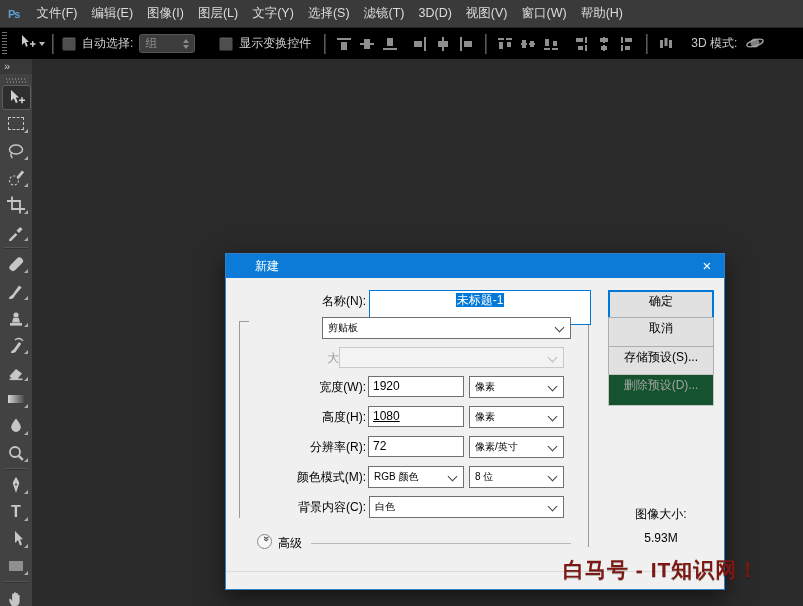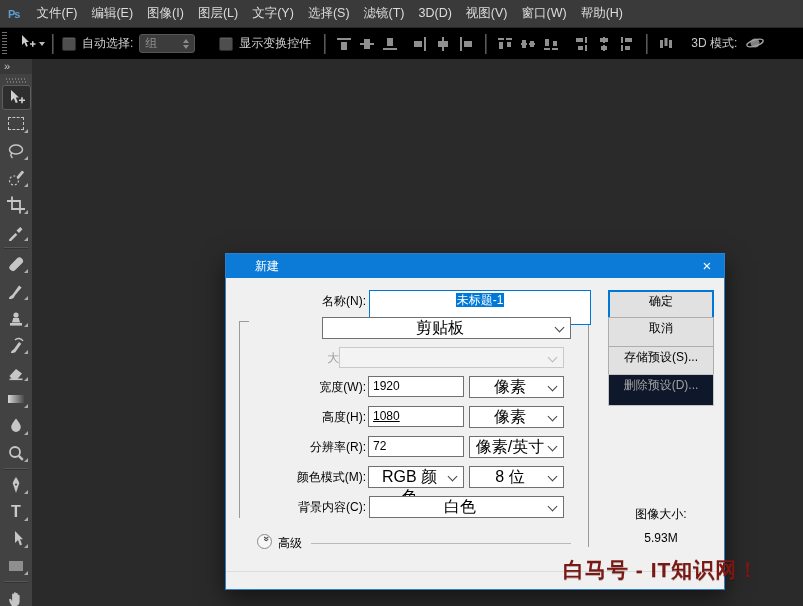--- a/index.html
+++ b/index.html
@@ -58,29 +58,29 @@
   #dlg-title{position:absolute;left:0;top:0;right:0;height:24px;background:#0c7bd8;display:flex;align-items:center;padding-left:20px;}
   #dlg-title-text{color:#fff;font-size:12px;padding-left:9px;}
   #dlg-close{margin-left:auto;width:34px;height:24px;color:#fff;font-size:15px;line-height:23px;text-align:center;cursor:default;}
   .lbl{position:absolute;left:0;width:140px;text-align:right;height:16px;line-height:16px;}
   .lbl.dis{color:#9e9e9e;}
   .inp{position:absolute;background:#fff;border:1px solid #707070;box-sizing:border-box;
     padding:0 4px;line-height:19px;font-size:12px;color:#000;}
   .inp.focus{border-color:#0078d7;}
   .hl{background:#0078d7;color:#fff;padding:0 1px;}
   .sel{position:absolute;background:#fff;border:1px solid #707070;box-sizing:border-box;
-    padding:0 18px 0 5px;line-height:20px;font-size:16px;color:#000;text-align:center;}
+    padding:0 18px 0 5px;line-height:20px;font-size:10px;color:#000;}
   .sel .chev{position:absolute;right:7px;top:6px;width:6px;height:6px;
     border-right:1.4px solid #444;border-bottom:1.4px solid #444;transform:rotate(45deg);}
   .sel.dis{background:#f3f3f3;border-color:#c9c9c9;color:#a8a8a8;}
   .sel.dis .chev{border-color:#b8b8b8;}
   .btn{position:absolute;left:382px;width:106px;height:32px;background:#e1e1e1;border:1px solid #adadad;
     box-sizing:border-box;text-align:center;line-height:20px;font-size:12px;cursor:default;}
   .btn.focused{border:2px solid #0078d7;line-height:18px;}
-  .btn.disabled{background:#0f172a;border-color:#c4c4c4;color:#a2a2a2;}
+  .btn.disabled{background:#14532d;border-color:#c4c4c4;color:#a2a2a2;}
   .bracket-l{position:absolute;left:13px;top:67px;width:9px;height:196px;
     border-left:1px solid #9a9a9a;border-top:1px solid #9a9a9a;}
   .bracket-r{position:absolute;left:353px;top:67px;width:9px;height:225px;
     border-right:1px solid #9a9a9a;border-top:1px solid #9a9a9a;}
   #adv-circle{position:absolute;left:31px;top:280px;width:15px;height:15px;border:1px solid #8a8a8a;
     border-radius:50%;background:#f7f7f7;box-sizing:border-box;}
   #adv-circle span{position:absolute;left:2px;top:0px;font-size:10px;color:#4a4a4a;font-weight:bold;
     transform:rotate(90deg);transform-origin:6px 7px;line-height:13px;display:block;}
   #adv-label{position:absolute;left:52px;top:281px;height:16px;line-height:16px;}
   #adv-line{position:absolute;left:85px;top:289px;width:260px;height:1px;background:#b9b9b9;}

